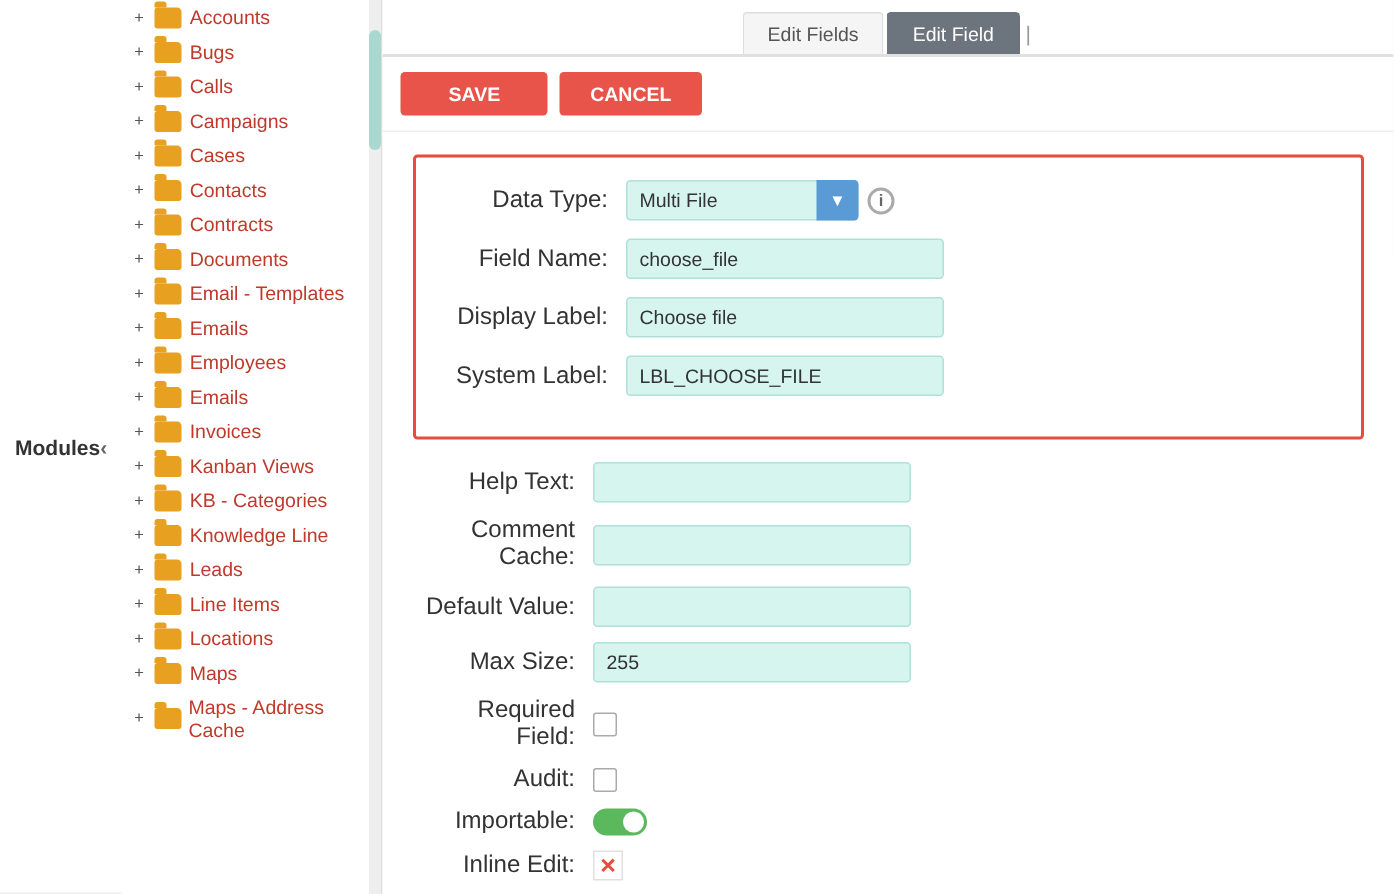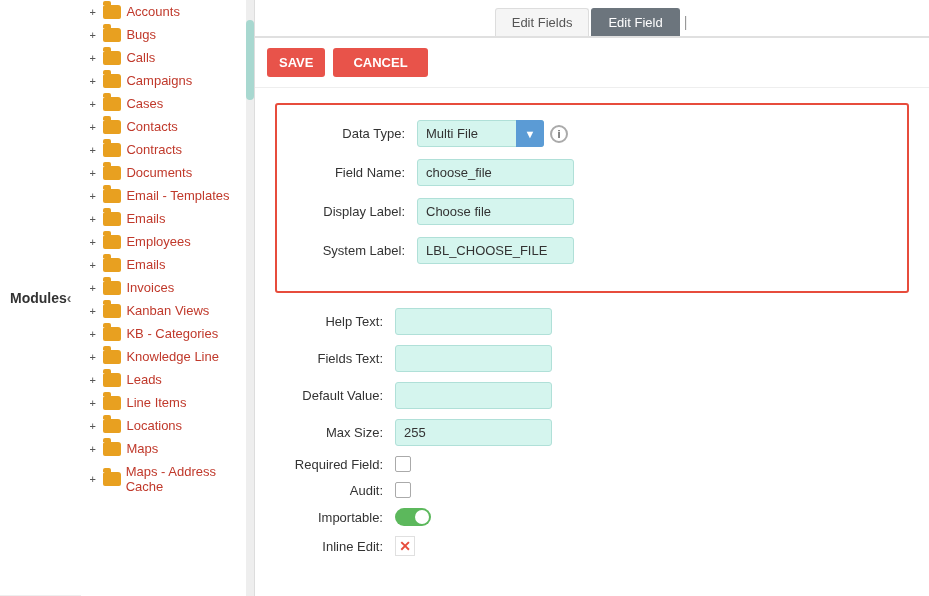--- a/index.html
+++ b/index.html
@@ -136,21 +136,21 @@
       display: flex;
       align-items: center;
       padding: 10px 12px;
       gap: 8px;
       border-bottom: 1px solid #eee;
     }
     .btn-save {
       background: #e8534a;
       color: #fff;
       border: none;
-      padding: 7px 12px;
+      padding: 7px 32px;
       border-radius: 3px;
       cursor: pointer;
       font-size: 13px;
       font-weight: bold;
     }
     .btn-cancel {
       background: #e8534a;
       color: #fff;
       border: none;
       padding: 7px 20px;
@@ -176,48 +176,48 @@
     }
 
     .form-row {
       display: flex;
       align-items: center;
       margin-bottom: 12px;
     }
     .form-label {
       width: 120px;
       min-width: 120px;
-      font-size: 13px;
+      font-size: 16px;
       color: #333;
       text-align: right;
       padding-right: 12px;
     }
     .form-input {
       background: #d5f5ee;
       border: 1px solid #b0e0d8;
       border-radius: 3px;
       padding: 5px 8px;
       font-size: 13px;
       color: #333;
-      width: 157px;
+      width: 212px;
     }
 
     .select-wrapper {
       position: relative;
       display: inline-flex;
       align-items: center;
     }
     .form-select {
       background: #d5f5ee;
       border: 1px solid #b0e0d8;
       border-radius: 3px;
       padding: 5px 30px 5px 8px;
       font-size: 13px;
       color: #333;
-      width: 127px;
+      width: 155px;
       appearance: none;
       cursor: pointer;
     }
     .select-arrow {
       position: absolute;
       right: 0;
       top: 0;
       bottom: 0;
       width: 28px;
       background: #5b9bd5;
@@ -474,21 +474,21 @@
         <input class="form-input" type="text" value="LBL_CHOOSE_FILE" style="">
       </div>
     </div>
 
     <div class="form-row-normal">
       <span class="form-label">Help Text:</span>
       <input class="form-input" type="text" style="">
     </div>
 
     <div class="form-row-normal">
-      <span class="form-label">Fields Text:</span>
+      <span class="form-label">Comment Cache:</span>
       <input class="form-input" type="text" style="">
     </div>
 
     <div class="form-row-normal">
       <span class="form-label">Default Value:</span>
       <input class="form-input" type="text" style="">
     </div>
 
     <div class="form-row-normal">
       <span class="form-label">Max Size:</span>

